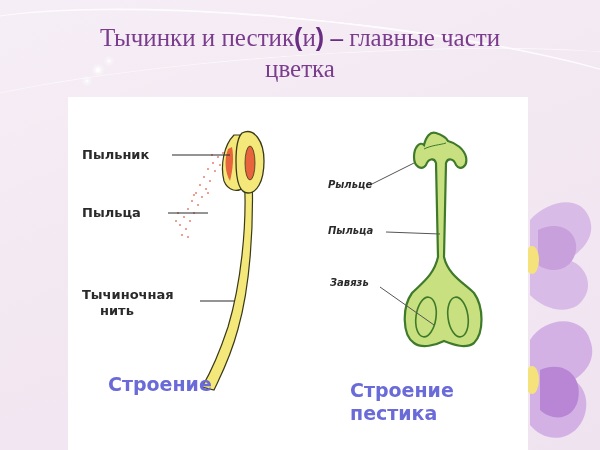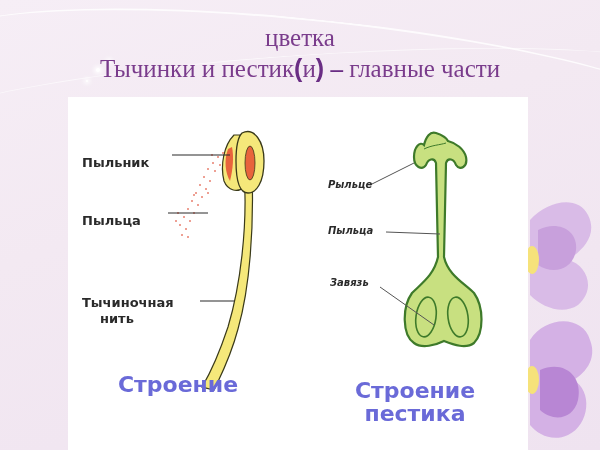--- a/index.html
+++ b/index.html
@@ -29,44 +29,44 @@
   }
   .title .paren { font-family: "Liberation Sans", sans-serif; font-weight: bold; color: #6a2d84; }
   .title .dash { font-weight: bold; color: #6a2d84; }
   .panel {
     position: absolute; left: 68px; top: 97px; width: 460px; height: 353px;
     background: #ffffff;
   }
   .flowers { position: absolute; left: 528px; top: 190px; width: 72px; height: 260px; }
   .lbl {
     position: absolute; font-family: "DejaVu Sans", sans-serif; font-weight: bold;
-    font-size: 13px; color: #2a2a2a; line-height: 15px; white-space: nowrap; margin-top: 8px;
+    font-size: 13px; color: #2a2a2a; line-height: 15px; white-space: nowrap;
   }
   .lbl-it {
     position: absolute; font-family: "DejaVu Sans", sans-serif; font-style: italic;
     font-weight: bold; font-size: 10px; color: #2a2a2a; white-space: nowrap;
   }
   .caption {
     position: absolute; font-family: "DejaVu Sans", sans-serif; font-weight: bold;
-    font-size: 22px; line-height: 23px; color: #6a6ad8; text-align: center;
+    font-size: 19px; line-height: 23px; color: #6a6ad8; 
   }
   svg.diagram { position: absolute; left: 0; top: 0; }
 </style>
 </head>
 <body>
 
 <div class="swoosh"></div>
 <div class="swoosh2"></div>
 <div class="sparkle" style="left:96px;top:68px;"></div>
 <div class="sparkle" style="left:108px;top:60px;width:2px;height:2px;"></div>
 <div class="sparkle" style="left:86px;top:80px;width:2px;height:2px;"></div>
 
 <div class="title">
+  <div><span>Тычинки и пестик</span><span class="paren">(</span><span>и</span><span class="paren">)</span><span class="dash"> – </span><span>главные части</span></div>
   <div>цветка</div>
-  <div><span>Тычинки и пестик</span><span class="paren">(</span><span>и</span><span class="paren">)</span><span class="dash"> – </span><span>главные части</span></div>
 </div>
 
 <svg class="flowers" viewBox="0 0 72 260">
   <g>
     <path d="M2 30 C 20 10, 50 5, 60 25 C 70 45, 55 60, 40 70 C 60 75, 68 100, 50 115 C 35 125, 15 118, 2 105 Z" fill="#d6b6e6" opacity="0.9"></path>
     <path d="M10 40 C 30 30, 50 40, 48 60 C 45 80, 25 85, 10 75 Z" fill="#c8a0dc"></path>
     <ellipse cx="4" cy="70" rx="7" ry="14" fill="#f6e27a"></ellipse>
   </g>
   <g>
     <path d="M2 150 C 18 125, 55 125, 62 150 C 70 170, 55 185, 45 190 C 65 200, 62 235, 40 245 C 25 252, 10 245, 2 235 Z" fill="#d2aee4" opacity="0.95"></path>

